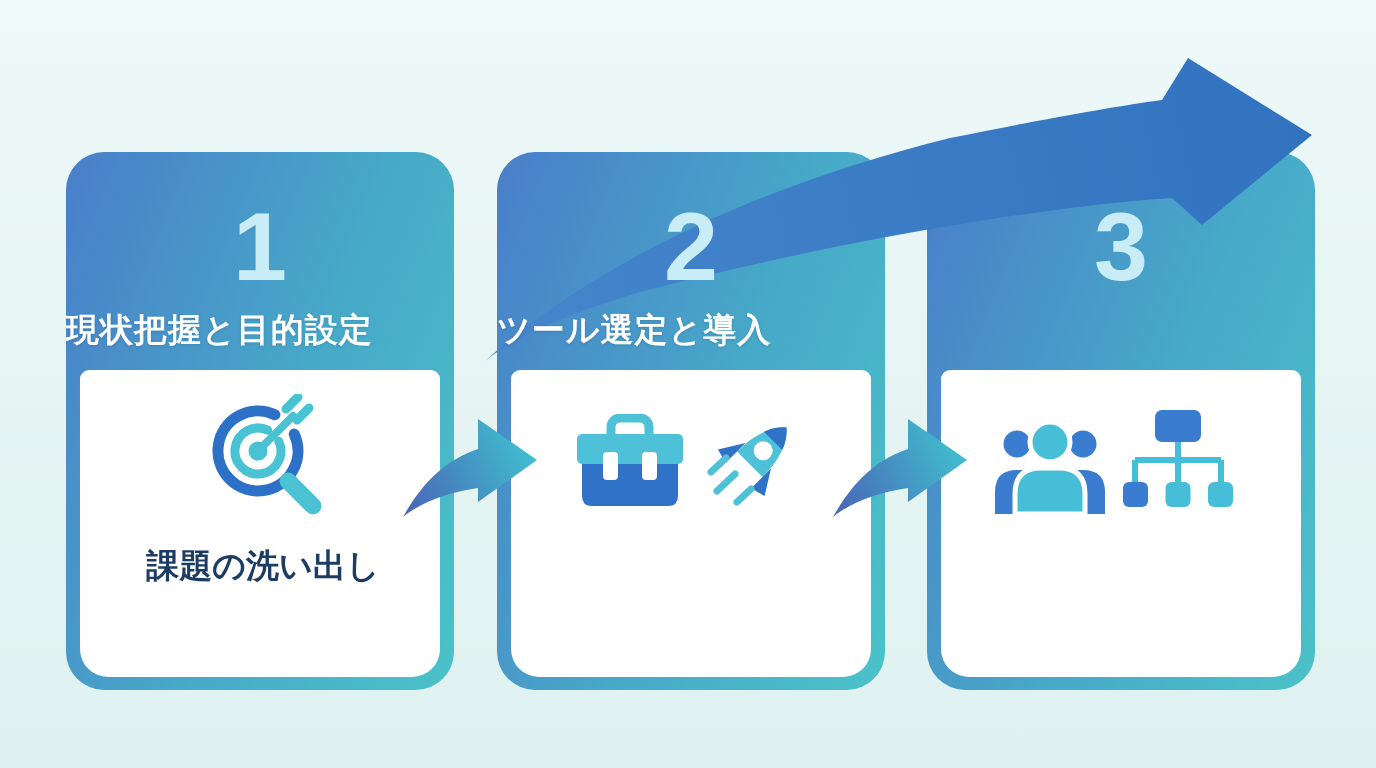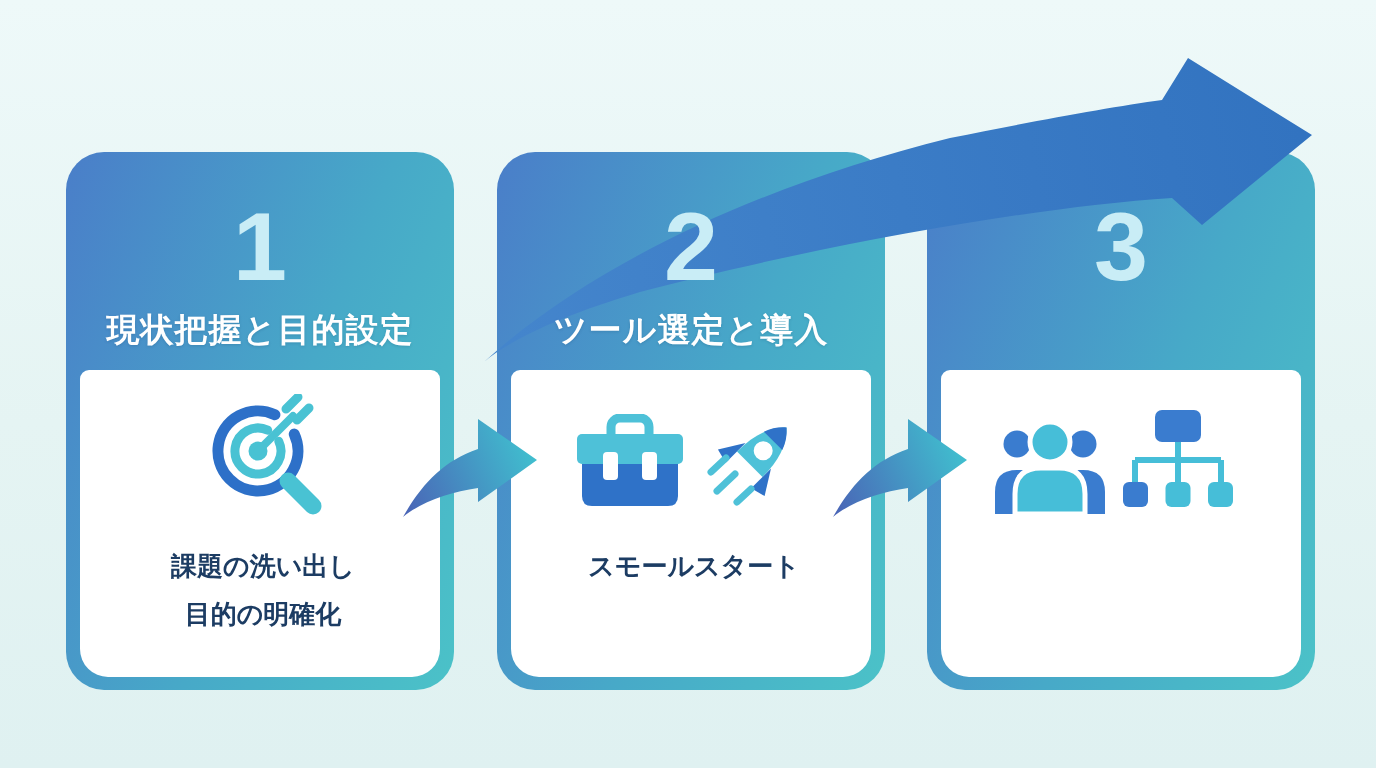--- a/index.html
+++ b/index.html
@@ -13,31 +13,31 @@
     background:linear-gradient(112deg,#4a7ec9 0%,#47a9c8 55%,#4bc2c8 100%);
   }
   .card-1{left:66px;}
   .card-2{left:497px;}
   .card-3{left:927px;}
   .step-number{
     position:absolute;top:46px;left:0;right:0;text-align:center;
     font-size:97px;font-weight:700;line-height:1;color:#c9edf6;z-index:2;
   }
   .step-title{
-    position:absolute;top:156px;left:0;right:0;text-align:center;
+    position:absolute;top:156px;left:0;right:0;text-align:left;
     font-size:33px;font-weight:700;color:#ffffff;letter-spacing:1px;z-index:2;
     text-shadow:0 1px 3px rgba(10,50,90,.18);
   }
   .panel{
     position:absolute;left:14px;right:14px;top:218px;bottom:13px;
     background:#ffffff;border-radius:9px 9px 28px 28px;
   }
   .body-text{
     position:absolute;top:390px;left:6px;right:0;text-align:center;
-    font-size:26px;font-weight:700;line-height:48px;color:#1c3c63;z-index:2;
+    font-size:33px;font-weight:700;line-height:48px;color:#1c3c63;z-index:2;
   }
   .icon{position:absolute;}
   .overlay{
     position:absolute;left:0;top:0;width:1376px;height:768px;pointer-events:none;
   }
 </style>
 </head>
 <body>
 
 <div class="card card-1">
@@ -53,21 +53,20 @@
 
     <line x1="62" y1="57" x2="97" y2="22" stroke="#49c2d3" stroke-width="8" stroke-linecap="round"></line>
     <line x1="90" y1="15" x2="102" y2="3" stroke="#49c2d3" stroke-width="9" stroke-linecap="round"></line>
     <line x1="101" y1="26" x2="113" y2="14" stroke="#49c2d3" stroke-width="9" stroke-linecap="round"></line>
 
     <line x1="92" y1="87" x2="117" y2="112" stroke="#49c2d3" stroke-width="17" stroke-linecap="round"></line>
   </svg>
 
   <div class="body-text">
     <div>課題の洗い出し</div>
-    <div>目的の明確化</div>
   </div>
 </div>
 
 <div class="card card-2">
   <div class="step-number">2</div>
   <div class="step-title">ツール選定と導入</div>
   <div class="panel"></div>
 
   <svg class="icon" style="left:80px;top:262px;" width="106" height="92" viewBox="0 0 106 92">
     <rect x="34" y="4" width="38" height="26" rx="9" fill="none" stroke="#4ec1d8" stroke-width="9"></rect>
@@ -84,21 +83,20 @@
       <circle cx="51" cy="39" r="9.5" fill="#ffffff"></circle>
       <path d="M33,46 L18,70 L33,74 Z" fill="#2f72c8"></path>
       <path d="M69,46 L84,70 L69,74 Z" fill="#2f72c8"></path>
     </g>
     <line x1="8" y1="64" x2="23" y2="50" stroke="#4ec1d8" stroke-width="7" stroke-linecap="round"></line>
     <line x1="14" y1="83" x2="32" y2="66" stroke="#4ec1d8" stroke-width="7" stroke-linecap="round"></line>
     <line x1="34" y1="94" x2="48" y2="81" stroke="#4ec1d8" stroke-width="7" stroke-linecap="round"></line>
   </svg>
 
   <div class="body-text">
-    <div>スモールスタート</div>
   </div>
 </div>
 
 <div class="card card-3">
   <div class="step-number">3</div>
   <div class="panel"></div>
 
   <svg class="icon" style="left:64px;top:266px;" width="118" height="96" viewBox="0 0 118 96">
     <circle cx="26" cy="26" r="13.5" fill="#3a7ccf"></circle>
     <circle cx="92" cy="26" r="13.5" fill="#3a7ccf"></circle>

